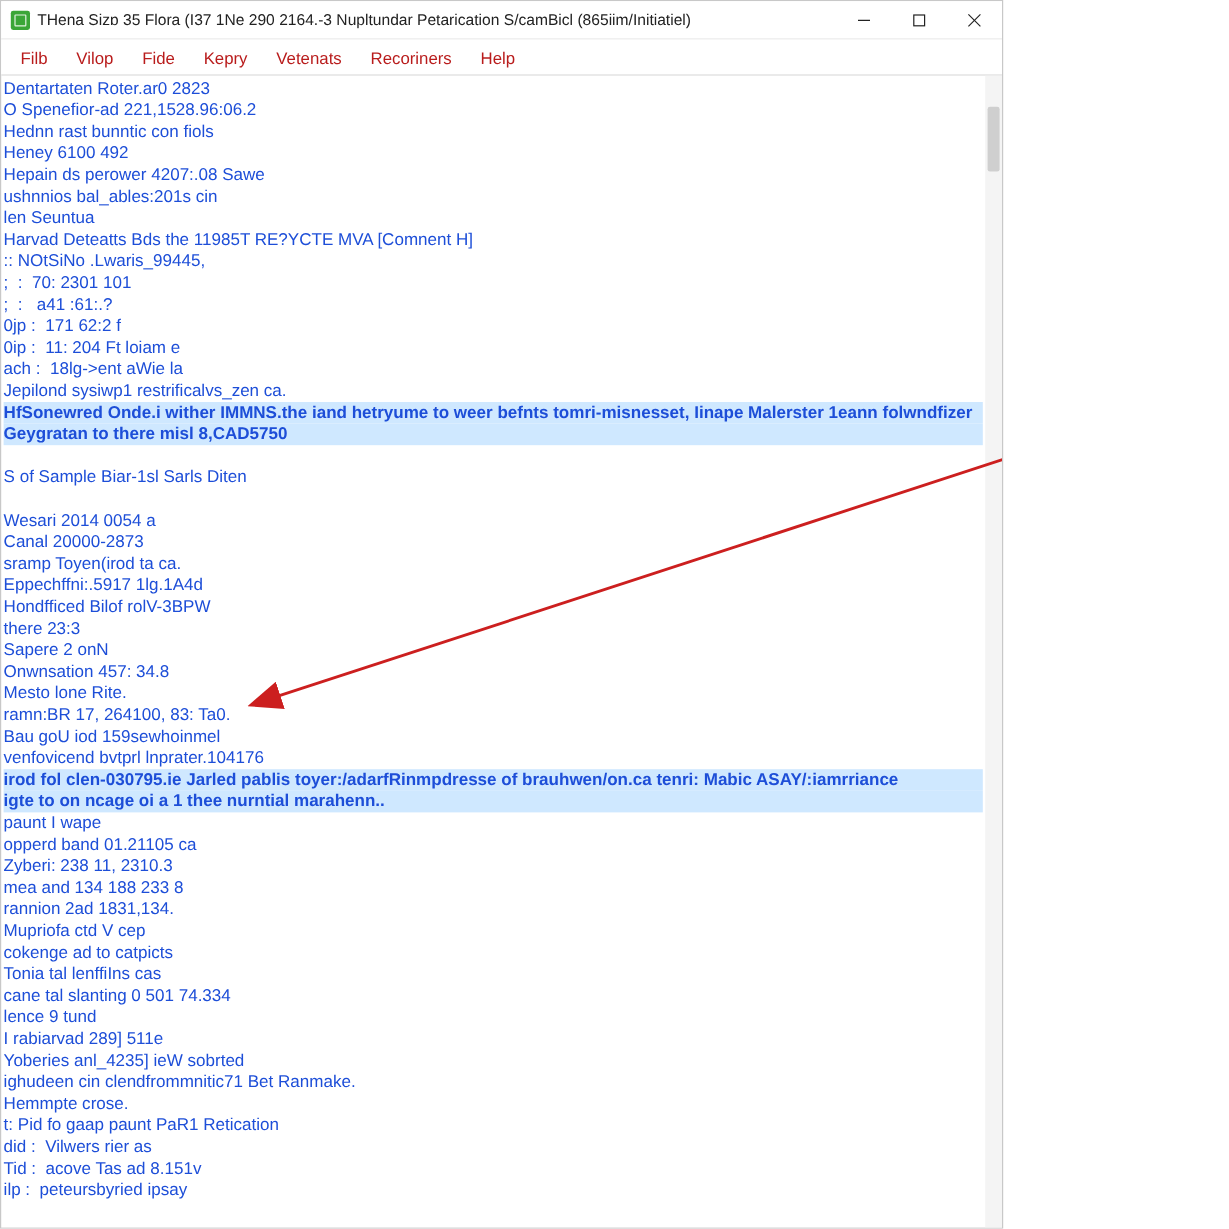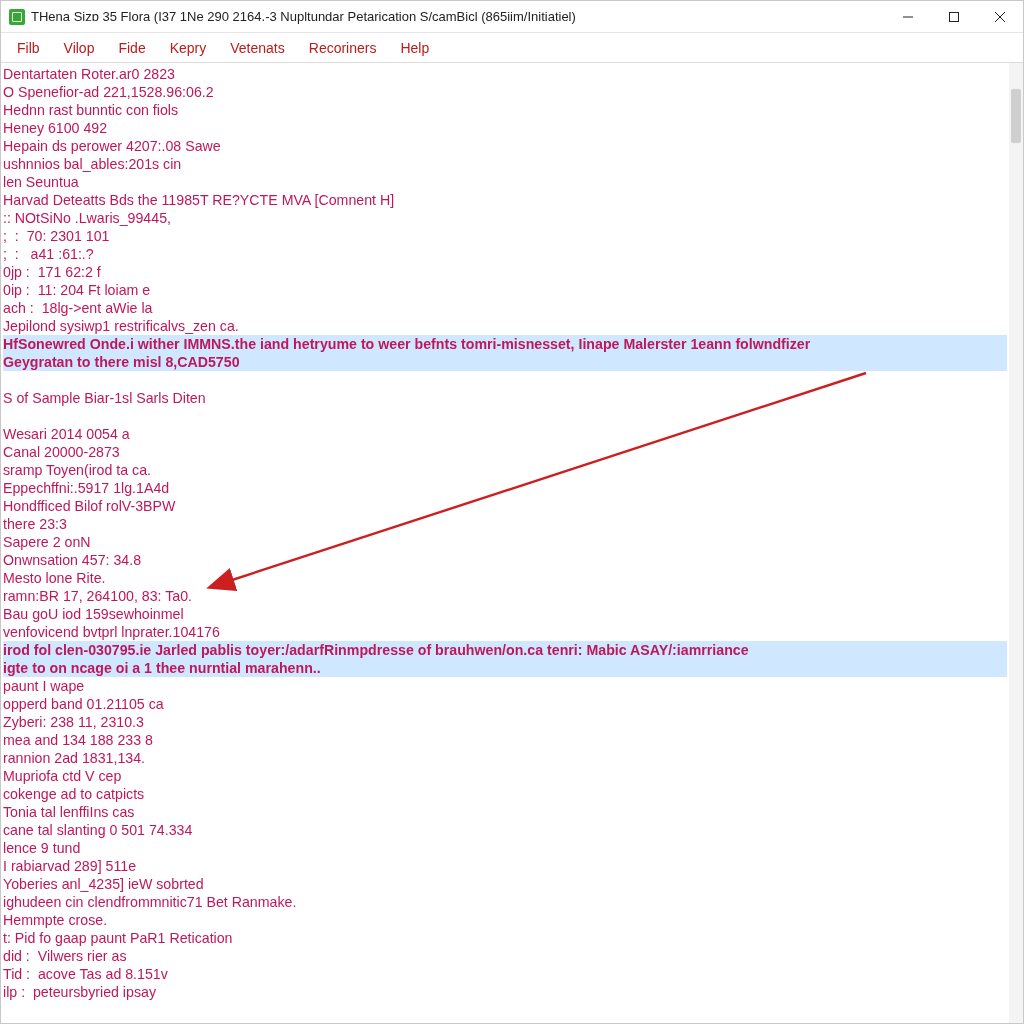--- a/index.html
+++ b/index.html
@@ -1,28 +1,28 @@
 <!DOCTYPE html>
 <html><head>
 <meta charset="utf-8">
 <style>
   * { margin: 0; padding: 0; box-sizing: border-box; }
   html, body { width: 1024px; height: 1024px; overflow: hidden; font-family: "Segoe UI", Tahoma, sans-serif; background: #ffffff; }
-  .window { width: 1024px; height: 1024px; display: flex; flex-direction: column; border: 1px solid #c8c8c8; }
+  .window { width: 836px; height: 1024px; display: flex; flex-direction: column; border: 1px solid #c8c8c8; }
   .titlebar { height: 32px; display: flex; align-items: center; background: #ffffff; border-bottom: 1px solid #e6e6e6; }
   .titlebar .app-icon { width: 16px; height: 16px; margin: 0 6px 0 8px; background: #3aa637; border-radius: 2px; position: relative; }
   .titlebar .app-icon::after { content: ""; position: absolute; inset: 3px; border: 1px solid rgba(255,255,255,.85); border-radius: 1px; }
   .titlebar .title-text { flex: 1; font-size: 13px; color: #222; white-space: nowrap; overflow: hidden; text-overflow: ellipsis; }
   .win-controls { display: flex; height: 100%; }
   .win-btn { width: 46px; height: 100%; display: flex; align-items: center; justify-content: center; cursor: pointer; }
   .win-btn svg { width: 12px; height: 12px; stroke: #222; stroke-width: 1; fill: none; }
   .menubar { height: 30px; display: flex; align-items: center; padding: 0 4px; border-bottom: 1px solid #dcdcdc; font-size: 14px; color: #b91c1c; background: #fff; }
   .menu-item { padding: 4px 12px; cursor: pointer; }
   .content-wrap { flex: 1; position: relative; overflow: hidden; }
-  .content { position: absolute; inset: 0 14px 0 0; overflow: hidden; font-family: "Segoe UI", Tahoma, sans-serif; font-size: 14.2px; line-height: 18px; color: #be185d; padding: 2px 2px 2px 2px; white-space: nowrap; }
+  .content { position: absolute; inset: 0 14px 0 0; overflow: hidden; font-family: "Segoe UI", Tahoma, sans-serif; font-size: 14.2px; line-height: 18px; color: #1d4ed8; padding: 2px 2px 2px 2px; white-space: nowrap; }
   .content .line { white-space: pre; }
   .content .hl { background: #cfe8ff; display: block; font-weight: bold; }
   .scrollbar { position: absolute; right: 0; top: 0; bottom: 0; width: 14px; background: #f4f4f4; }
   .scrollbar .thumb { position: absolute; left: 2px; right: 2px; top: 26px; height: 54px; background: #cfcfcf; border-radius: 2px; }
   .arrow-annot { position: absolute; pointer-events: none; }
   .arrow-annot svg { width: 100%; height: 100%; }
 </style>
 </head>
 <body>
 

